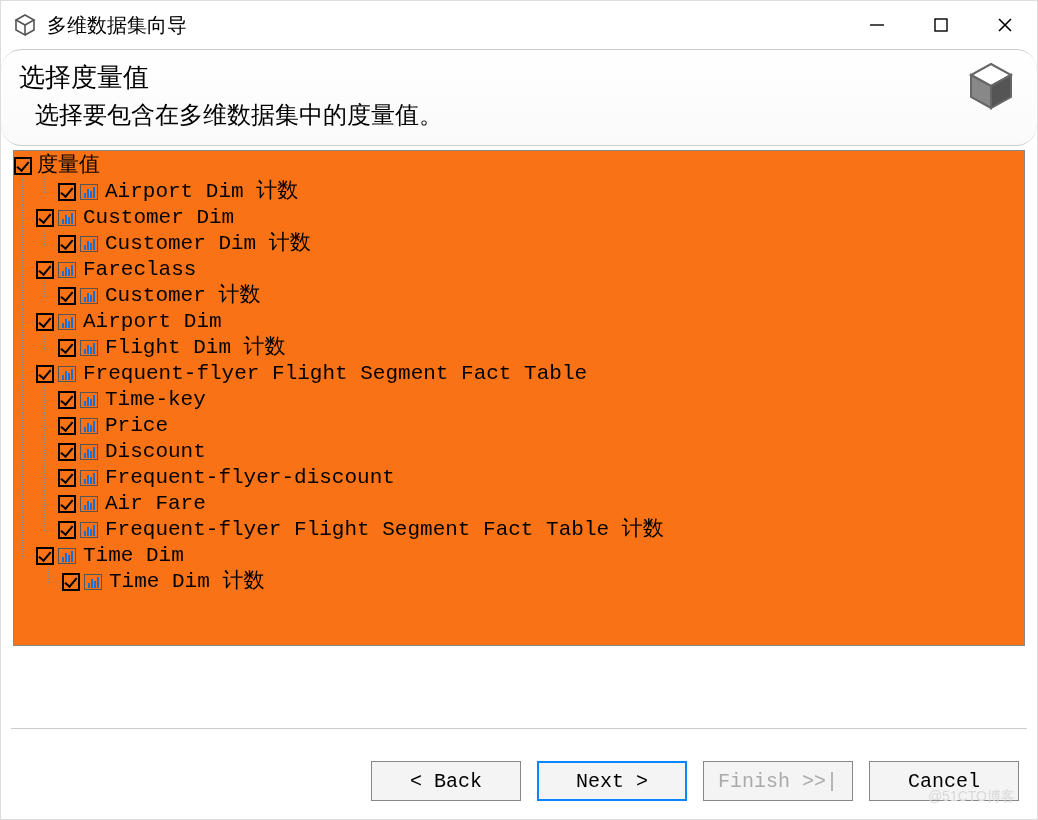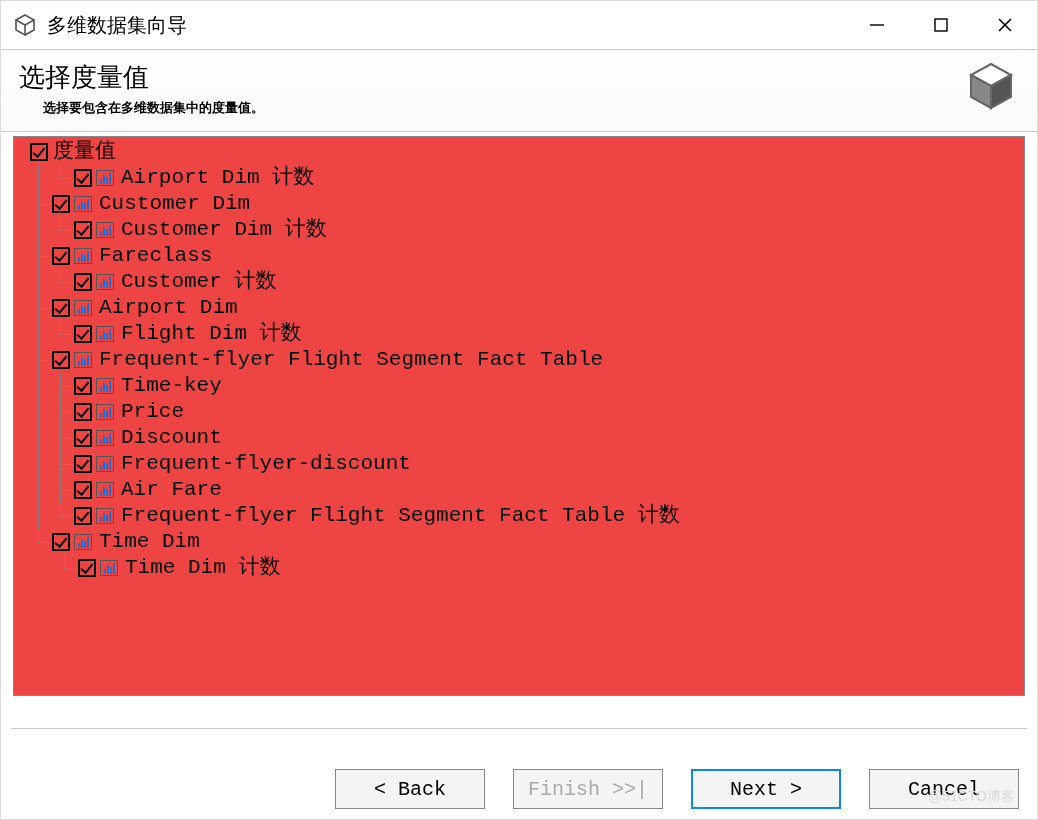--- a/index.html
+++ b/index.html
@@ -3,42 +3,42 @@
   <meta charset="utf-8">
   <style>
     * { box-sizing: border-box; margin: 0; padding: 0; }
     body { font-family: "SimSun", "宋体", serif; font-size: 20px; background: #fff; width: 1038px; height: 820px; position: relative; border: 1px solid #ddd; }
     .titlebar { height: 48px; display: flex; align-items: center; padding: 0 0 0 12px; }
     .titlebar .app-icon { width: 24px; height: 24px; margin-right: 10px; }
     .titlebar .title { font-size: 20px; }
     .win-controls { margin-left: auto; display: flex; }
     .win-btn { width: 64px; height: 48px; display: flex; align-items: center; justify-content: center; }
     .win-btn svg { width: 18px; height: 18px; }
-    .header { border-top: 1px solid #ccc; border-bottom: 1px solid #ccc; padding: 10px 20px 14px 18px; display: flex; align-items: flex-start; background: linear-gradient(#fff,#fafafa); }
+    .header { border-top: 1px solid #ccc; border-bottom: 1px solid #ccc; padding: 10px 20px 14px 18px; display: flex; align-items: flex-start; background: linear-gradient(#fff,#fafafa); border-radius: 21px; }
     .header-text { flex: 1; }
     .header h1 { font-size: 26px; font-weight: normal; margin-bottom: 4px; }
-    .header p { font-size: 13px; margin-left: 24px; font-weight: bold; }
+    .header p { font-size: 24px; margin-left: 16px; }
     .header-icon { width: 52px; height: 52px; }
     .content { padding: 0 12px; margin-top: 4px; }
-    .tree { border: 1px solid #888; background: #ef4444; height: 560px; overflow: auto; padding: 2px 16px; font-family: "Courier New","SimSun",monospace; font-size: 21px; line-height: 26px; }
+    .tree { border: 1px solid #888; background: #f97316; height: 496px; overflow: auto; padding: 2px 0; font-family: "Courier New","SimSun",monospace; font-size: 21px; line-height: 26px; }
     .node { display: flex; align-items: center; height: 26px; white-space: nowrap; }
     .indent { display: inline-block; width: 26px; height: 26px; flex-shrink: 0; }
     .connector { display: inline-block; width: 22px; height: 26px; flex-shrink: 0; position: relative; }
     .connector::before { content: ""; position: absolute; left: 8px; top: 0; bottom: 0; border-left: 1px dotted #888; }
     .connector.tee::after { content: ""; position: absolute; left: 8px; top: 13px; width: 12px; border-top: 1px dotted #888; }
     .connector.last::before { bottom: 13px; }
     .connector.last::after { content: ""; position: absolute; left: 8px; top: 13px; width: 12px; border-top: 1px dotted #888; }
     .chk { width: 18px; height: 18px; border: 2px solid #000; margin-right: 2px; flex-shrink: 0; display: flex; align-items: center; justify-content: center; }
     .chk.checked::after { content: ""; width: 10px; height: 5px; border-left: 2px solid #000; border-bottom: 2px solid #000; transform: rotate(-50deg) translate(1px,-1px); }
     .m-icon { width: 18px; height: 16px; border: 1px solid #555; margin: 0 4px 0 2px; flex-shrink: 0; display: flex; align-items: flex-end; justify-content: center; gap: 1px; padding: 1px; }
     .m-icon span { display: inline-block; width: 2px; background: #1a6fd6; }
     .m-icon span:nth-child(1){height:5px}.m-icon span:nth-child(2){height:9px}.m-icon span:nth-child(3){height:7px}.m-icon span:nth-child(4){height:11px}
     .label { padding: 0 3px; }
     .label.selected-true { background: #0a84ff; color: #fff; }
-    .footer { position: absolute; bottom: 10px; right: 18px; display: flex; gap: 28px; padding-left: 23px; }
+    .footer { position: absolute; bottom: 18px; right: 18px; display: flex; gap: 16px; padding-left: 23px; }
     .footer-rule { position: absolute; bottom: 90px; left: 10px; right: 10px; border-top: 1px solid #ccc; }
     .btn { width: 150px; height: 40px; border: 1px solid #888; background: #f4f4f4; font-family: "Courier New","SimSun",monospace; font-size: 20px; display: flex; align-items: center; justify-content: center; cursor: pointer; }
     .btn.primary { border: 2px solid #0a84ff; }
     .btn.disabled-true { color: #aaa; cursor: default; }
     .watermark { position: absolute; bottom: 13px; right: 22px; color: #d8d8d8; font-size: 14px; font-family: sans-serif; pointer-events: none; }
   </style>
 </head>
 <body>
 
 <div class="titlebar">
@@ -272,18 +272,18 @@
           <span></span>
         </span>
         <span class="label">Time Dim 计数</span>
       </div>
     </div>
 </div>
 
 <div class="footer-rule"></div>
 <div class="footer">
   <div class="btn">&lt; Back</div>
+  <div class="btn primary">Next &gt;</div>
   <div class="btn disabled-true">Finish &gt;&gt;|</div>
-  <div class="btn primary">Next &gt;</div>
   <div class="btn">Cancel</div>
 </div>
 
 <div class="watermark">@51CTO博客</div>
 
 </body></html>

